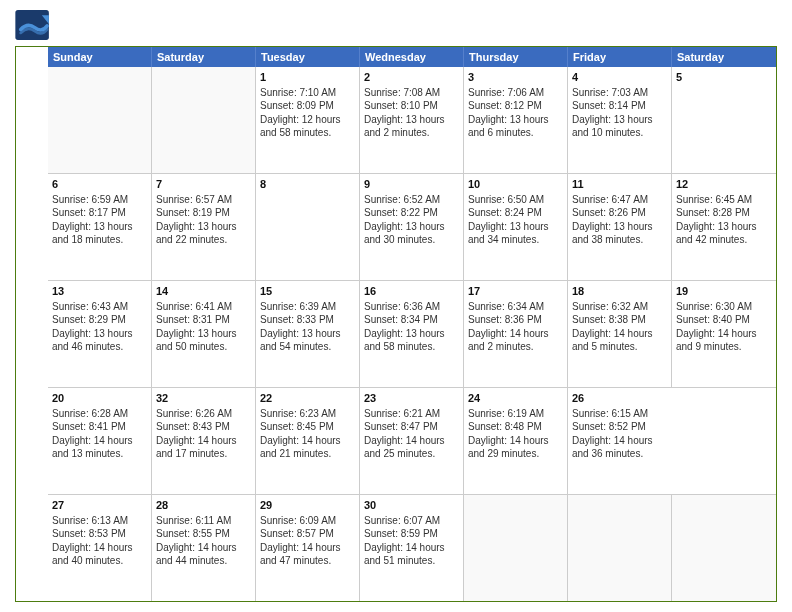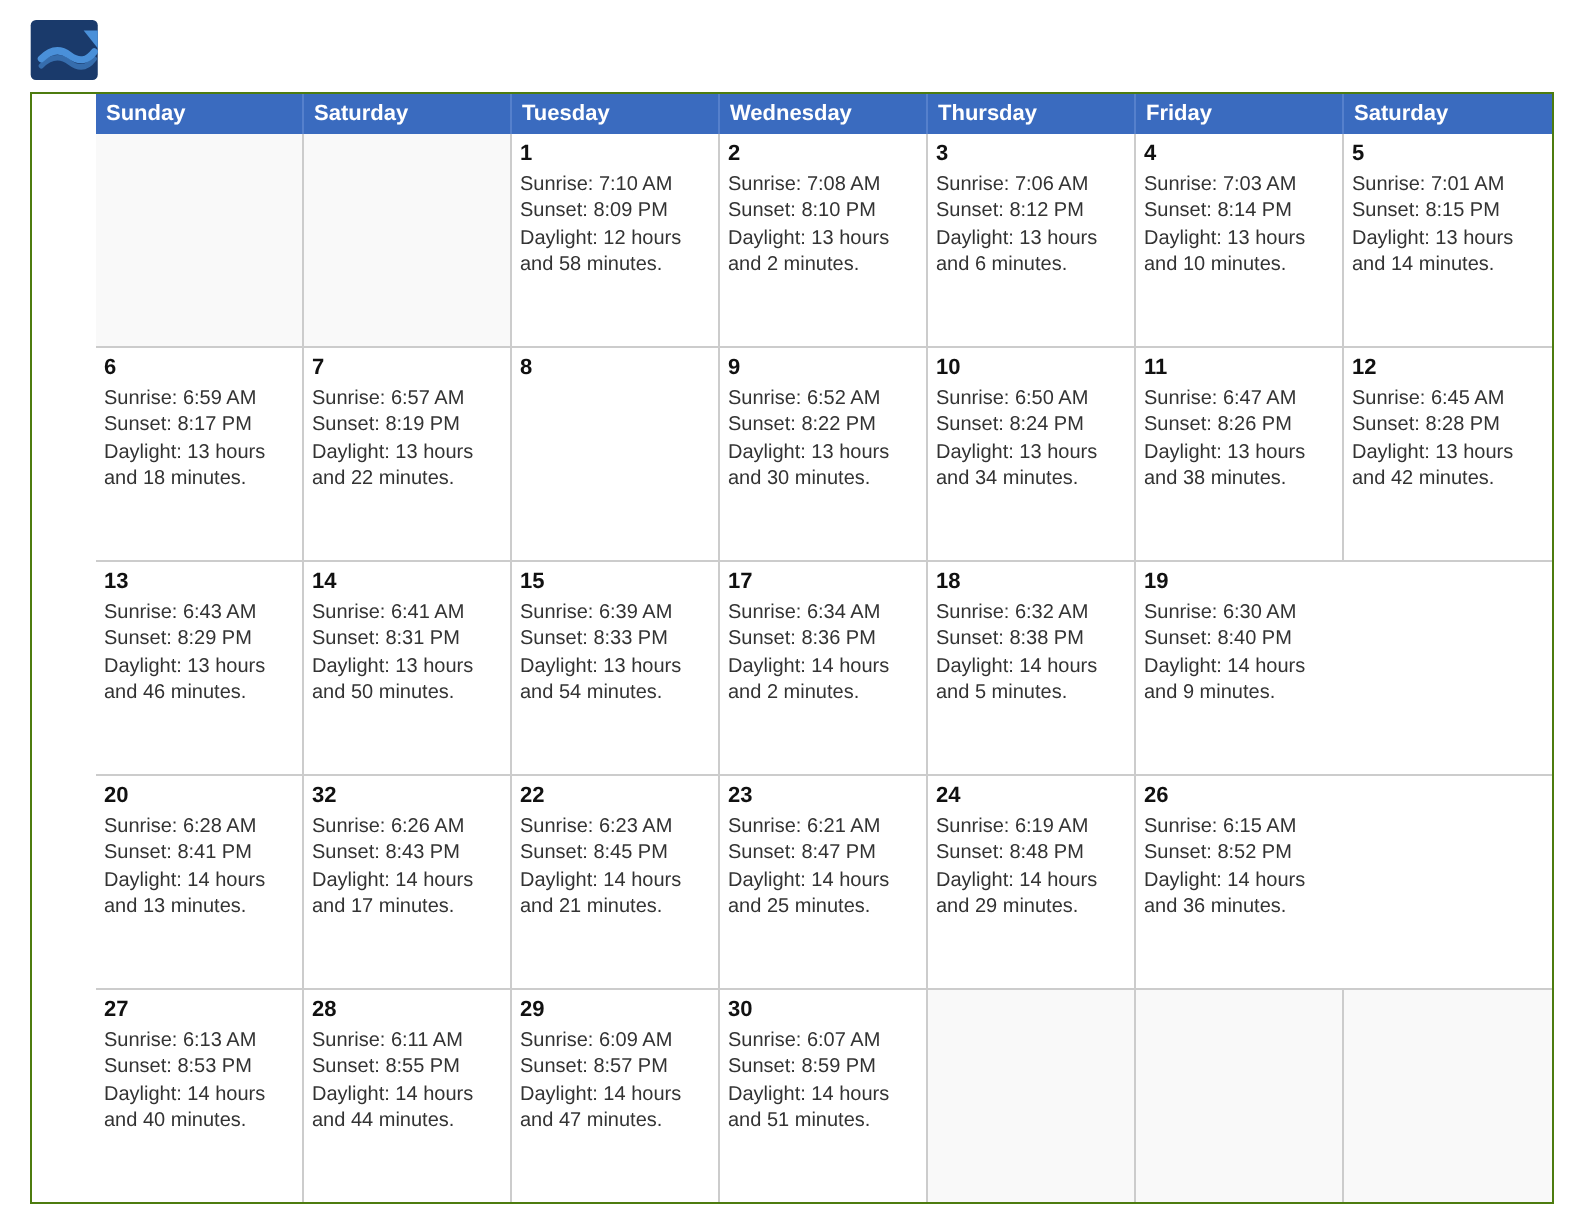--- a/index.html
+++ b/index.html
@@ -172,24 +172,20 @@
           </div>
           <div class="cal-cell">
             <span class="day-num">4</span>
             <div class="cell-info">Sunrise: 7:03 AM
 Sunset: 8:14 PM
 Daylight: 13 hours
 and 10 minutes.</div>
           </div>
           <div class="cal-cell">
             <span class="day-num">5</span>
-            <div class="cell-info">Sunrise: 7:01 AM
-Sunset: 8:15 PM
-Daylight: 13 hours
-and 14 minutes.</div>
           </div>
         </div>
         <div class="cal-row">
           <div class="cal-cell">
             <span class="day-num">6</span>
             <div class="cell-info">Sunrise: 6:59 AM
 Sunset: 8:17 PM
 Daylight: 13 hours
 and 18 minutes.</div>
           </div>
@@ -248,20 +244,27 @@
 and 50 minutes.</div>
           </div>
           <div class="cal-cell">
             <span class="day-num">15</span>
             <div class="cell-info">Sunrise: 6:39 AM
 Sunset: 8:33 PM
 Daylight: 13 hours
 and 54 minutes.</div>
           </div>
           <div class="cal-cell">
+            <span class="day-num">16</span>
+            <div class="cell-info">Sunrise: 6:36 AM
+Sunset: 8:34 PM
+Daylight: 13 hours
+and 58 minutes.</div>
+          </div>
+          <div class="cal-cell">
             <span class="day-num">17</span>
             <div class="cell-info">Sunrise: 6:34 AM
 Sunset: 8:36 PM
 Daylight: 14 hours
 and 2 minutes.</div>
           </div>
           <div class="cal-cell">
             <span class="day-num">18</span>
             <div class="cell-info">Sunrise: 6:32 AM
 Sunset: 8:38 PM

